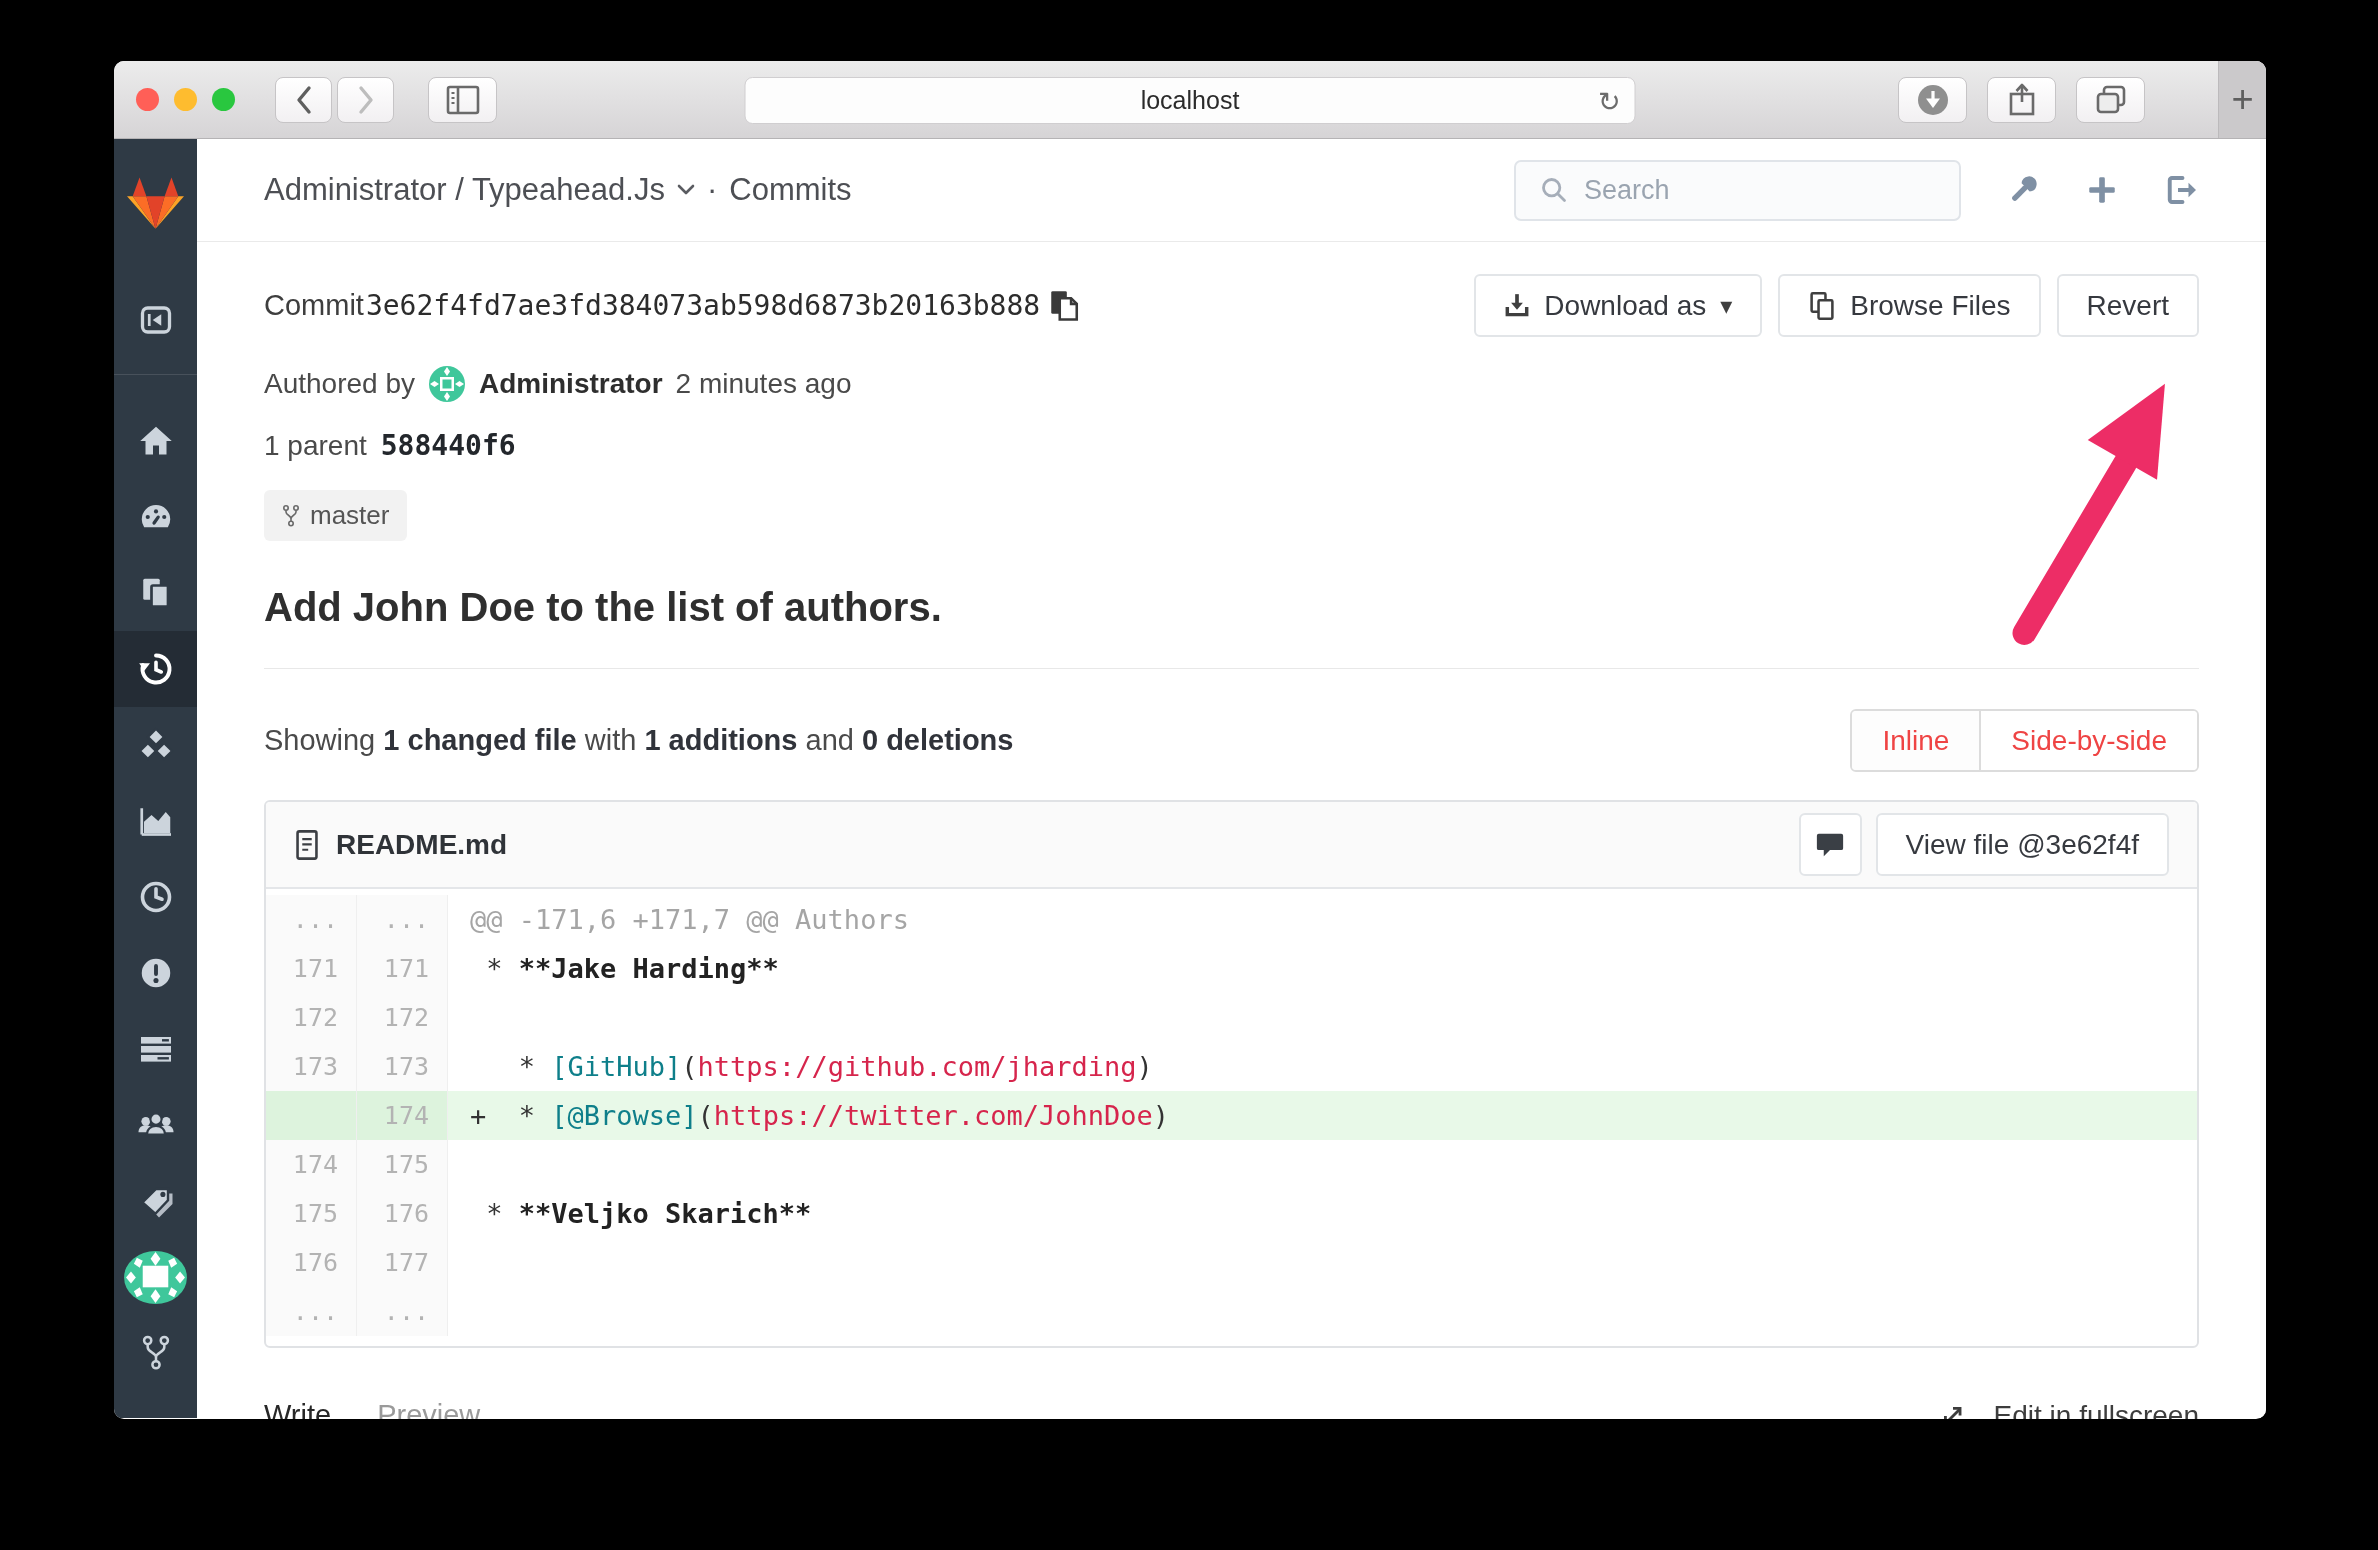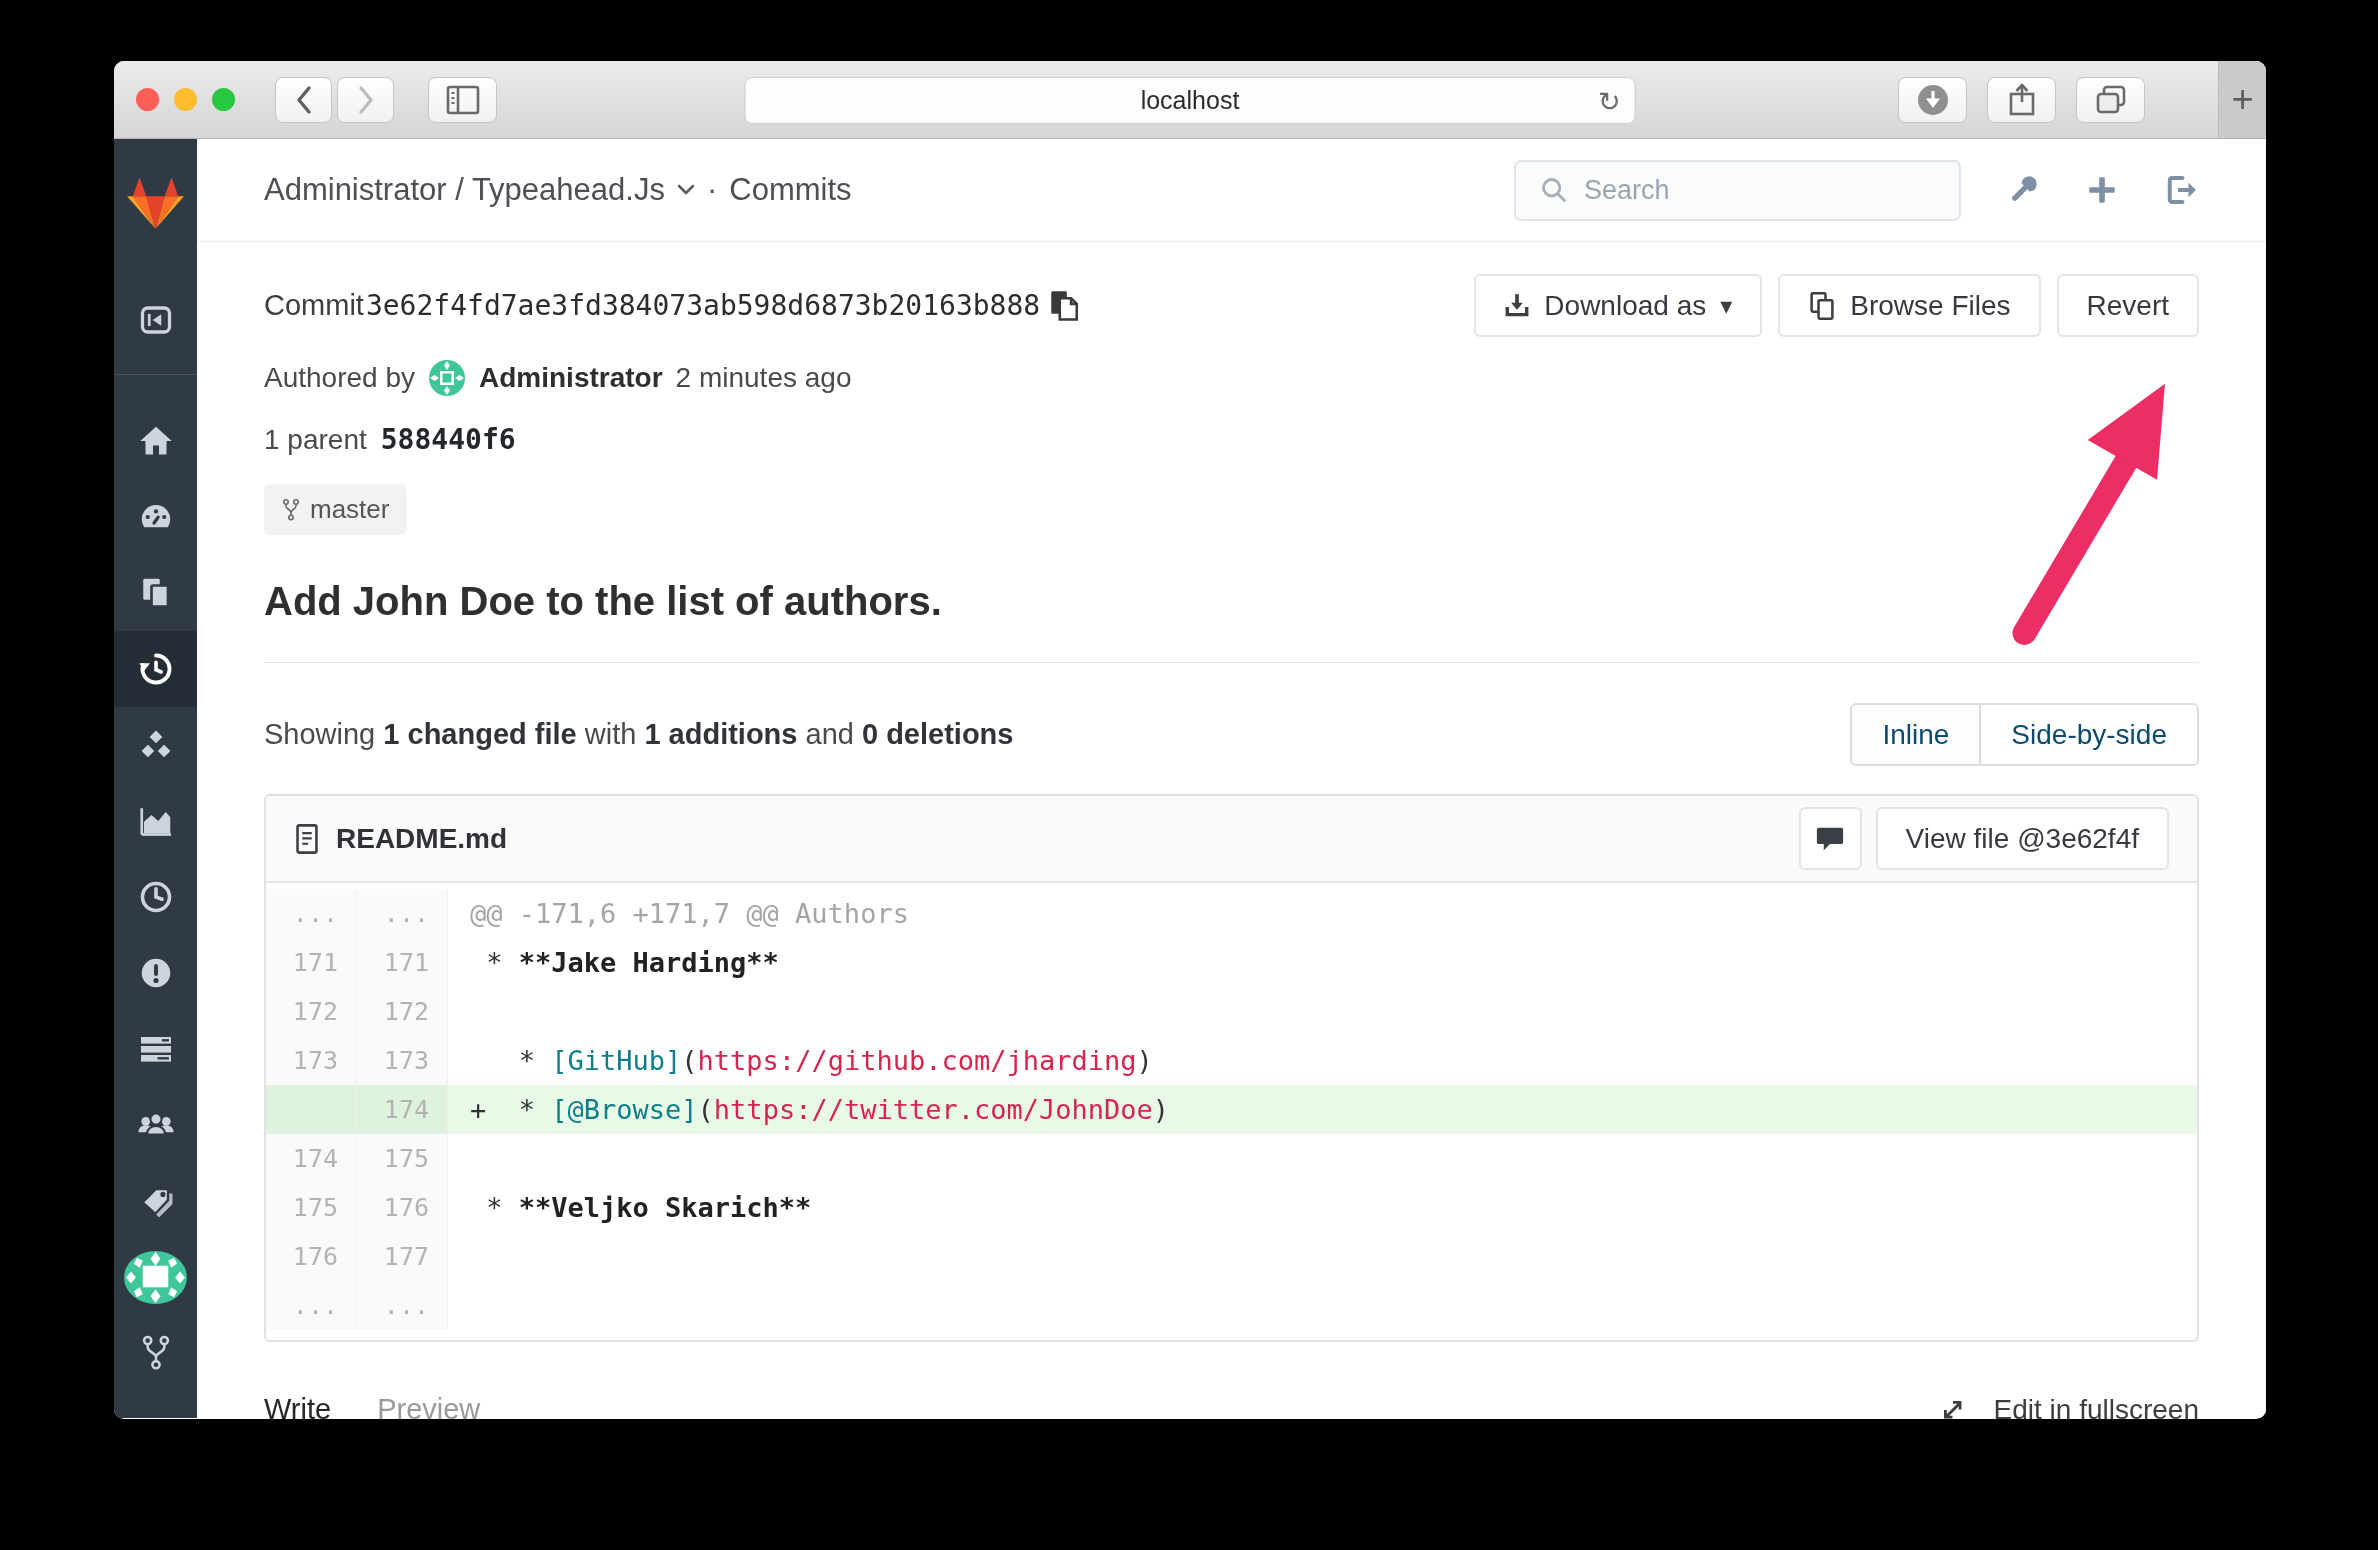--- a/index.html
+++ b/index.html
@@ -56,34 +56,34 @@
 
   
   .content { padding:0 67px; position:relative; }
   .commit-row { padding-top:32px; display:flex; align-items:flex-start; }
   .c-line1 { font-size:29px; color:#3e3e3e; display:flex; align-items:center; gap:2px; height:63px; }
   .mono { font-family:"DejaVu Sans Mono",monospace; }
   .hash { font-size:28px; color:#2c2c2c; }
   .btnrow { margin-left:auto; display:flex; gap:16px; }
   .btn { height:63px; padding:0 28px; background:#fff; border:2px solid #e2e5e8; border-radius:6px;
          display:flex; align-items:center; justify-content:center; gap:14px; font-size:28px; color:#36393f; }
-  .authored { margin-top:22px; font-size:28px; color:#4a4a4a; display:flex; align-items:center; gap:13px; }
+  .authored { margin-top:28px; font-size:28px; color:#4a4a4a; display:flex; align-items:center; gap:13px; }
   .authored b { color:#2e2e2e; }
   .parent-line { margin-top:26px; font-size:28px; color:#4a4a4a; display:flex; align-items:center; gap:14px; }
   .parent-line .mono { font-weight:bold; color:#23272c; }
   .branch-tag { margin-top:28px; display:inline-flex; align-items:center; gap:10px; background:#f2f2f2;
                 border-radius:6px; padding:10px 18px; font-size:26px; color:#555; }
   .commit-title { margin-top:44px; font-size:40px; font-weight:600; color:#2f2f2f; }
   .divider { margin-top:38px; border-bottom:1px solid #e8e8e8; }
   .summary-row { margin-top:40px; display:flex; align-items:center; font-size:29px; color:#4a4a4a; }
   .summary-row b { color:#30333a; }
   .adds { color:#46a135; font-weight:bold; }
   .dels { color:#cc2f2e; font-weight:bold; }
   .toggle { margin-left:auto; display:flex; border:2px solid #dcdcdc; border-radius:6px; overflow:hidden; height:63px; font-size:28px; }
-  .tg { padding:0 30px; display:flex; align-items:center; color:#0c4a6e; background:#fff; }
+  .tg { padding:0 30px; display:flex; align-items:center; color:#ef4444; background:#fff; }
   .tg.first { border-right:2px solid #dcdcdc; background:#fdfdfd; }
 
   
   .diffbox { margin-top:28px; border:2px solid #e0e2e5; border-radius:6px; overflow:hidden; }
   .fileheader { height:87px; background:#fafafa; border-bottom:2px solid #e4e6e9; display:flex;
                 align-items:center; padding:0 28px; gap:16px; }
   .fname { font-size:28px; font-weight:bold; color:#2f3338; }
   .fh-right { margin-left:auto; display:flex; gap:14px; }
   .sqbtn { width:63px; height:63px; padding:0; }
   .difftable { font-family:"DejaVu Sans Mono",monospace; padding:6px 0 10px; }

